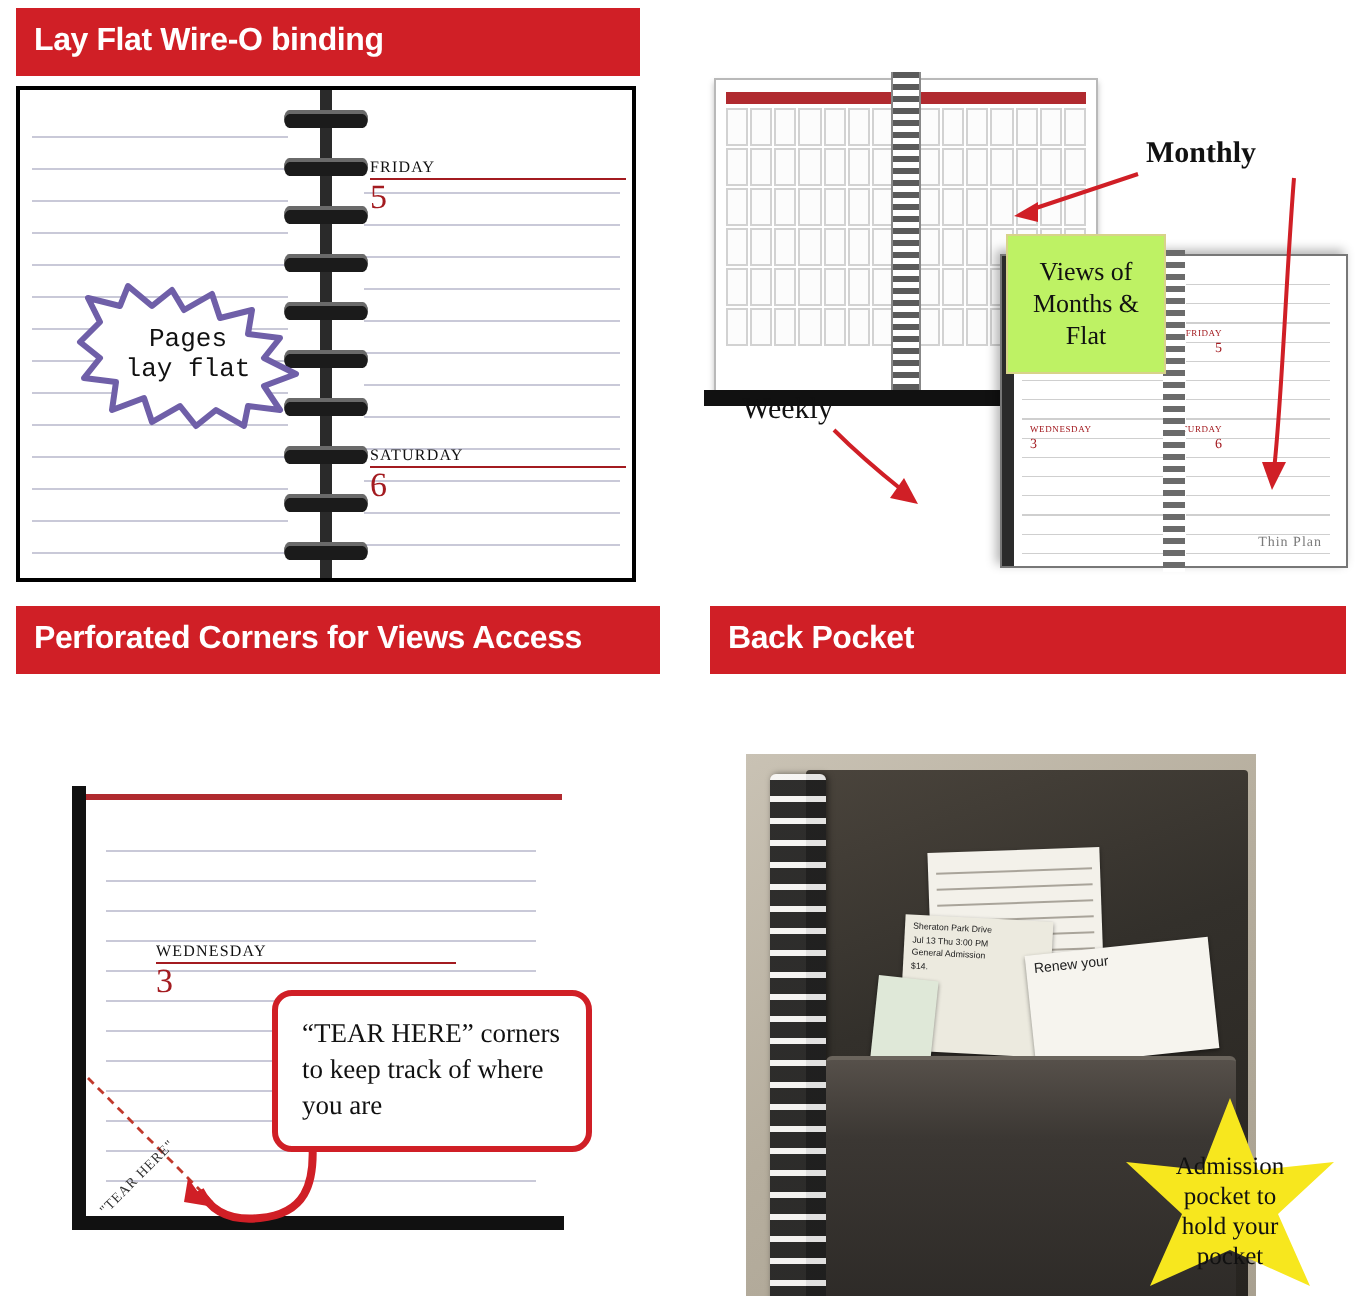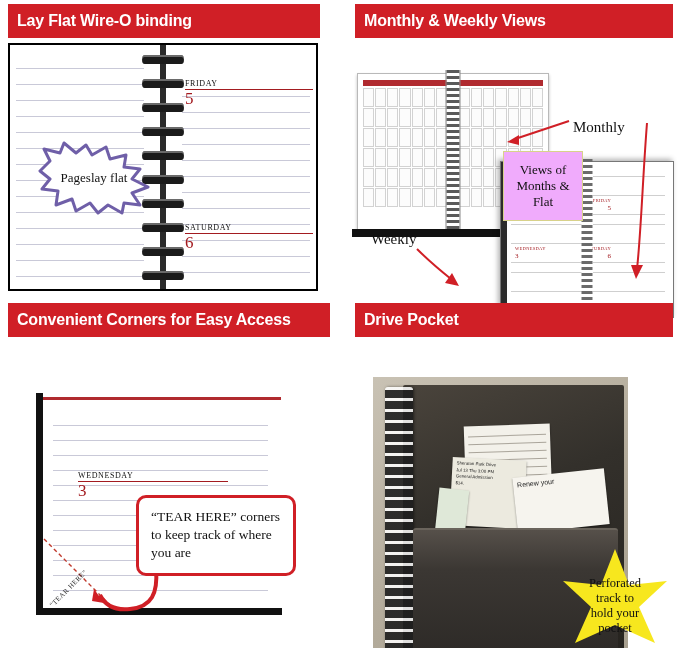--- a/index.html
+++ b/index.html
@@ -104,24 +104,24 @@
     left: 24px;
     top: 96px;
     width: 120px;
     height: 74px;
   }
   .burst svg { display: block; }
   .burst .btext {
     position: absolute;
     inset: 0;
     display: flex;
-    flex-direction: row;
+    flex-direction: column;
     align-items: center;
     justify-content: center;
-    font-family: Liberation Serif, serif;
+    font-family: Liberation Mono, monospace;
     font-size: 13px;
     color: #111;
     line-height: 1.15;
     text-align: right;
   }
   
   #p2 { left: 355px; top: 4px; width: 318px; }
   #p2 .stage {
     position: relative;
     margin-top: 5px;
@@ -239,41 +239,41 @@
     position: absolute;
     right: 12px;
     bottom: 8px;
     font-family: "Liberation Serif", serif;
     font-size: 7px;
     color: #7a7a7a;
     letter-spacing: 0.5px;
   }
   .note-yellow {
     position: absolute;
-    background: #f0abfc;
+    background: #bef264;
     border: 1px solid #d8d28a;
     font-family: "Liberation Serif", serif;
     font-size: 13px;
     color: #111;
     text-align: center;
     line-height: 1.25;
     display: flex;
     align-items: center;
     justify-content: center;
     padding: 4px 6px;
     box-sizing: border-box;
   }
   #p2 .note-views { left: 148px; top: 108px; width: 80px; height: 70px; z-index: 5; }
   .lbl-plain {
     position: absolute;
     font-family: "Liberation Serif", serif;
     font-size: 15px;
     color: #111;
   }
-  #p2 .lbl-monthly { left: 218px; top: 76px; }
+  #p2 .lbl-monthly { left: 218px; top: 60px; font-weight: bold; }
   #p2 .lbl-weekly { left: 16px; top: 188px; }
   .arrow-svg { position: absolute; left: 0; top: 0; overflow: visible; }
   
   #p3 { left: 8px; top: 303px; width: 322px; }
   #p3 .stage {
     position: relative;
     margin-top: 8px;
     width: 322px;
     height: 320px;
   }
@@ -469,21 +469,20 @@
         </svg>
         <div class="btext">
           <span>Pages</span>
           <span>lay flat</span>
         </div>
       </div>
     </div>
   </div>
 
   <div class="panel" id="p2">
-    <div class="hdr">Monthly &amp; Weekly Views</div>
     <div class="stage">
 
       <div class="monthbook">
         <div class="mini-cal l">
           <div class="mc-head"></div>
           <div class="mc-grid">
             <div class="mc-cell"></div>
               <div class="mc-cell"></div>
               <div class="mc-cell"></div>
               <div class="mc-cell"></div>
@@ -611,21 +610,21 @@
           <div>Flat</div>
         </div>
       </div>
 
       <div class="lbl-plain lbl-monthly">Monthly</div>
       <div class="lbl-plain lbl-weekly">Weekly</div>
     </div>
   </div>
 
   <div class="panel" id="p3">
-    <div class="hdr">Convenient Corners for Easy Access</div>
+    <div class="hdr">Perforated Corners for Views Access</div>
     <div class="stage">
       <div class="perf-page"></div>
       <div class="perf-rule"></div>
       <div class="perf-lines"></div>
 
       <div class="datewrap d3">
         <div class="dayname">WEDNESDAY</div>
         <div class="daynum">3</div>
       </div>
 
@@ -639,21 +638,21 @@
         <polygon points="86,244 96,258 84,256" fill="#d01f26"></polygon>
       </svg>
 
       <div class="speech">
         <span>“TEAR HERE” corners to keep track of where you are</span>
       </div>
     </div>
   </div>
 
   <div class="panel" id="p4">
-    <div class="hdr">Drive Pocket</div>
+    <div class="hdr">Back Pocket</div>
     <div class="stage">
       <div class="photo">
         <div class="bookcover"></div>
         <div class="wire"></div>
 
         <div class="paper" style="left:92px; top:48px; width:86px; height:76px; transform:rotate(-2deg);">
           <div class="pl" style="top:10px"></div>
           <div class="pl" style="top:18px"></div>
           <div class="pl" style="top:26px"></div>
           <div class="pl" style="top:34px"></div>
@@ -672,22 +671,22 @@
         <div class="paper" style="left:64px; top:112px; width:30px; height:46px; transform:rotate(6deg); background:#dfe8d8;"></div>
 
         <div class="pocket"></div>
       </div>
 
       <div class="star">
         <svg width="128" height="118" viewBox="0 0 128 118" aria-hidden="true">
           <polygon points="64,2 78,38 116,34 88,60 104,96 64,78 24,96 40,60 12,34 50,38" fill="#f7e71e"></polygon>
         </svg>
         <div class="stext">
-          <span>Perforated</span>
-          <span>track to</span>
+          <span>Admission</span>
+          <span>pocket to</span>
           <span>hold your</span>
           <span>pocket</span>
         </div>
       </div>
     </div>
   </div>
 
 </div>
 
 </body></html>

